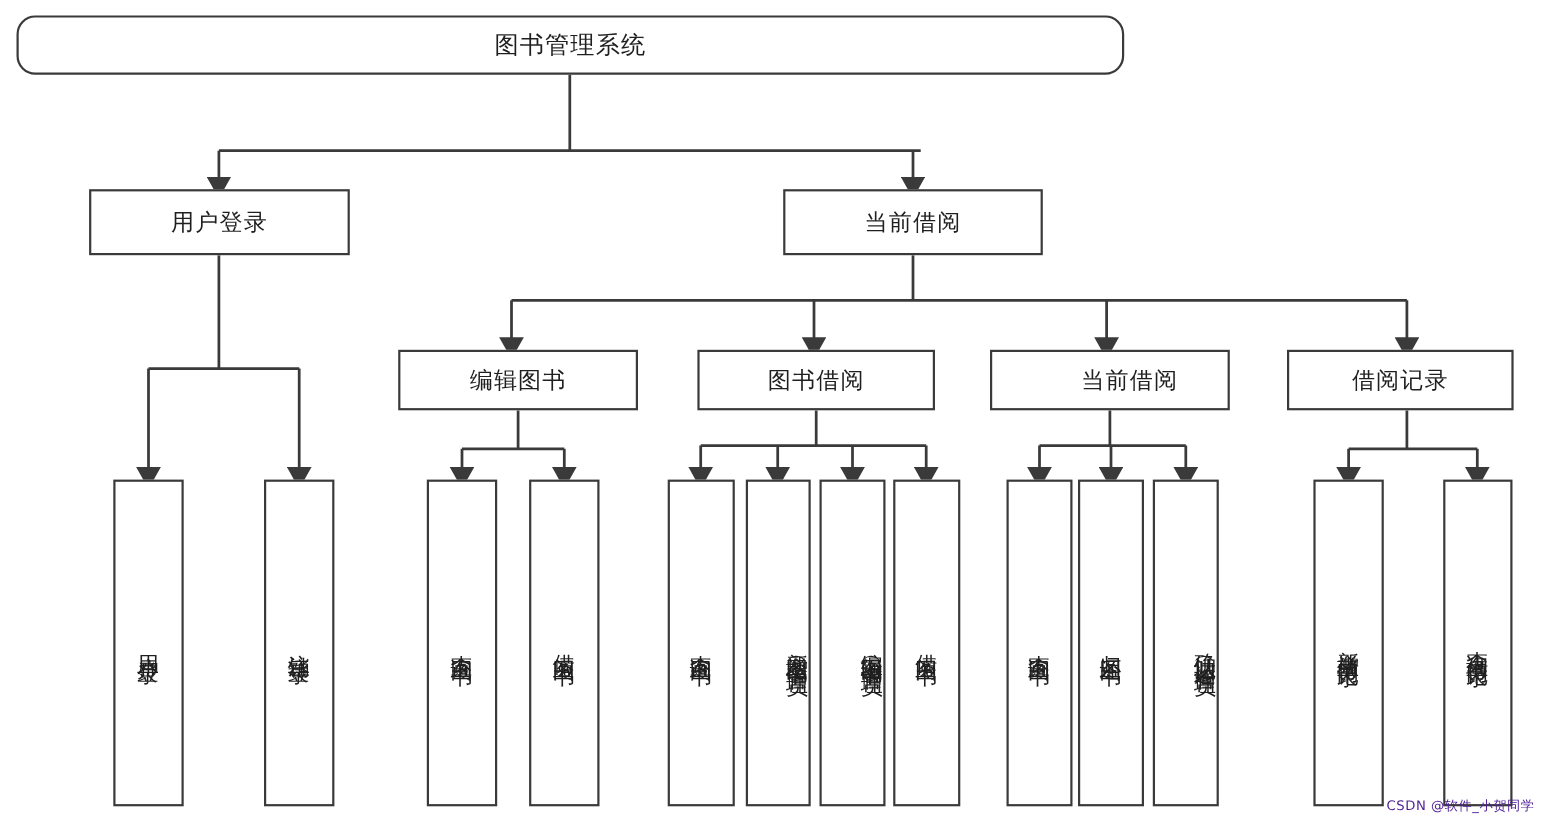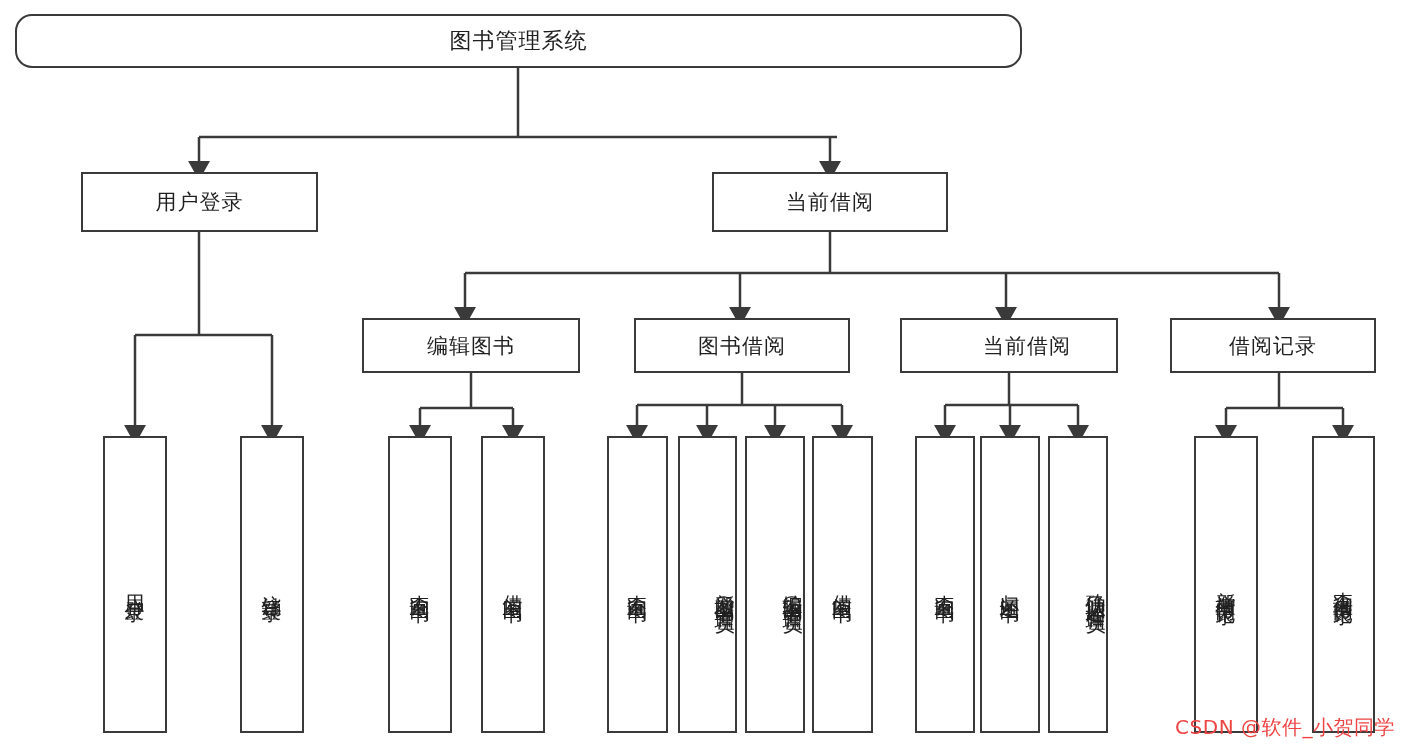--- a/index.html
+++ b/index.html
@@ -40,22 +40,22 @@
     justify-content:center;
     line-height:1.0;
     white-space:nowrap;
   }
   .node.v.mid{align-items:center;padding-top:0;}
 
   .watermark{
     position:absolute;
     right:10px;
     bottom:6px;
-    font-size:20px;
-    color:#ef4444;
+    font-size:12px;
+    color:#4c1d95;
     letter-spacing:0.5px;
     white-space:nowrap;
     pointer-events:none;
   }
 </style>
 </head>
 <body>
 
 <div id="stage">
 

